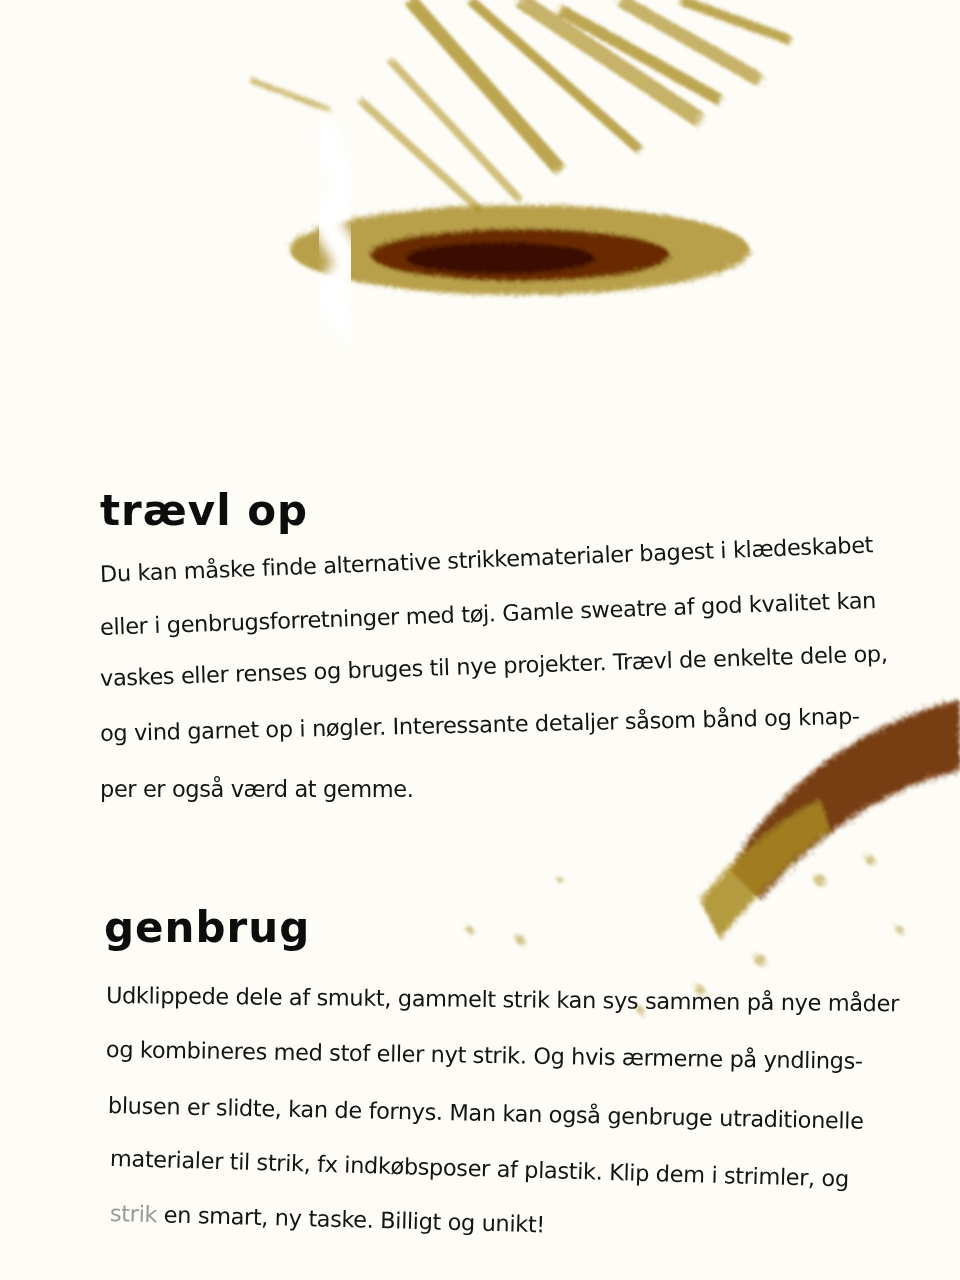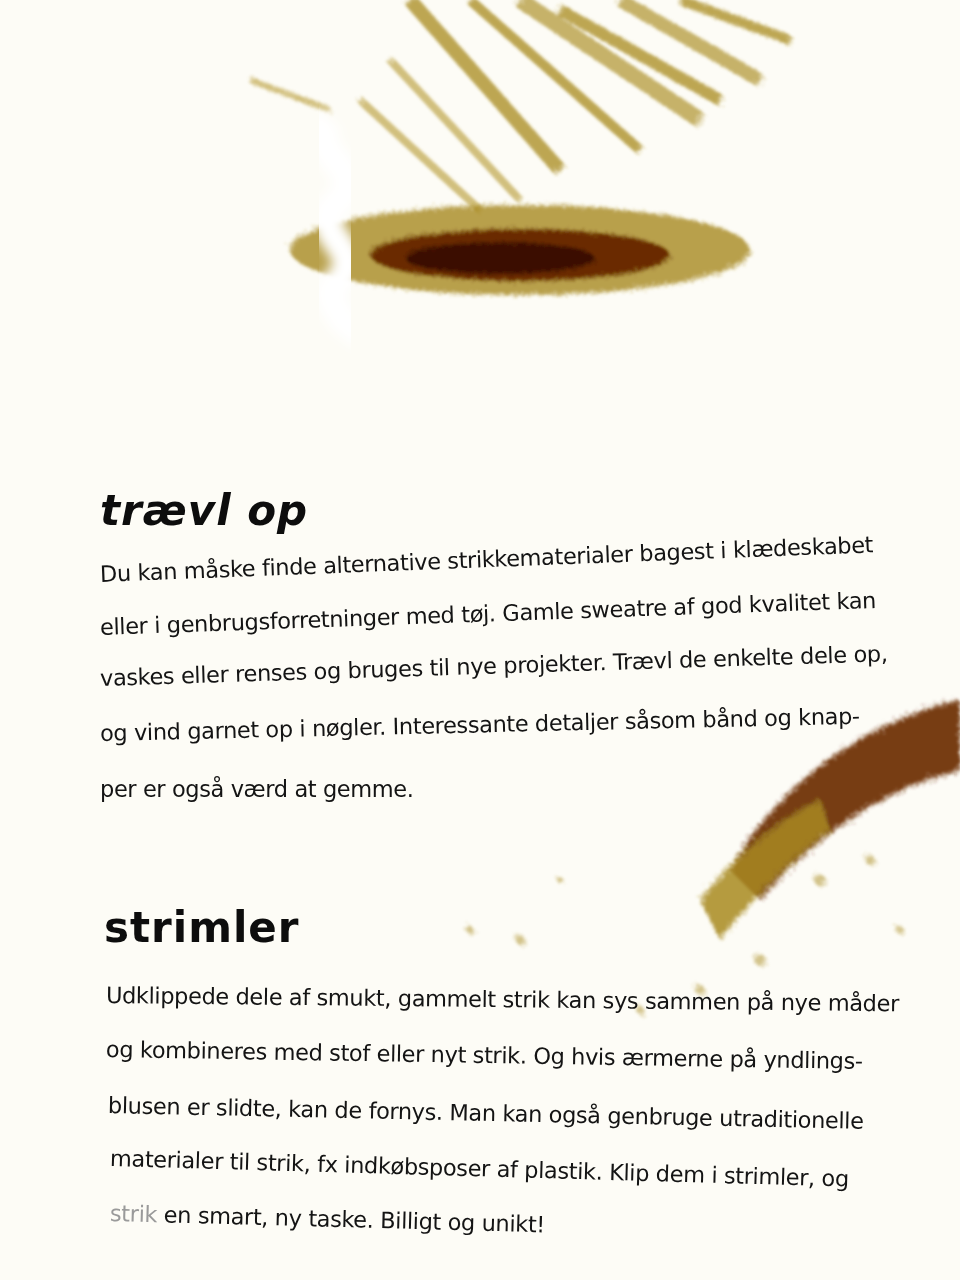--- a/index.html
+++ b/index.html
@@ -82,28 +82,28 @@
       <circle cx="700" cy="990" r="5" fill="#a88a1e"></circle>
       <circle cx="470" cy="930" r="4" fill="#a88a1e"></circle>
       <circle cx="520" cy="940" r="5" fill="#a88a1e"></circle>
       <circle cx="640" cy="1010" r="4" fill="#a88a1e"></circle>
       <circle cx="560" cy="880" r="3" fill="#a88a1e"></circle>
     </g>
   </svg>
 </div>
 
 <section class="section">
-  <h2 class="heading" style="left:100px; top:486px;font-style:italic;">trævl op</h2>
+  <h2 class="heading" style="left:100px; top:486px;">trævl op</h2>
   <div class="line" style="left:100px; top:561px; transform: rotate(-2.2deg);">Du kan måske finde alternative strikkematerialer bagest i klædeskabet</div>
   <div class="line" style="left:100px; top:614px; transform: rotate(-2.0deg);">eller i genbrugsforretninger med tøj. Gamle sweatre af god kvalitet kan</div>
   <div class="line" style="left:100px; top:665px; transform: rotate(-1.8deg);">vaskes eller renses og bruges til nye projekter. Trævl de enkelte dele op,</div>
   <div class="line" style="left:100px; top:720px; transform: rotate(-1.3deg);">og vind garnet op i nøgler. Interessante detaljer såsom bånd og knap-</div>
   <div class="line" style="left:100px; top:776px;text-align:right;">per er også værd at gemme.</div>
 </section>
 
 <section class="section">
-  <h2 class="heading" style="left:104px; top:903px;">strimler</h2>
+  <h2 class="heading" style="left:104px; top:903px;">genbrug</h2>
   <div class="line" style="left:106px; top:982px; transform: rotate(0.6deg);">Udklippede dele af smukt, gammelt strik kan sys sammen på nye måder</div>
   <div class="line" style="left:106px; top:1036px; transform: rotate(0.9deg);">og kombineres med stof eller nyt strik. Og hvis ærmerne på yndlings-</div>
   <div class="line" style="left:108px; top:1092px; transform: rotate(1.2deg);">blusen er slidte, kan de fornys. Man kan også genbruge utraditionelle</div>
   <div class="line" style="left:110px; top:1145px; transform: rotate(1.6deg);">materialer til strik, fx indkøbsposer af plastik. Klip dem i strimler, og</div>
   <div class="line" style="left:110px; top:1200px; transform: rotate(1.5deg);"><span class="faded">strik</span><span> en smart, ny taske. Billigt og unikt!</span></div>
 </section>
 
 </body></html>

